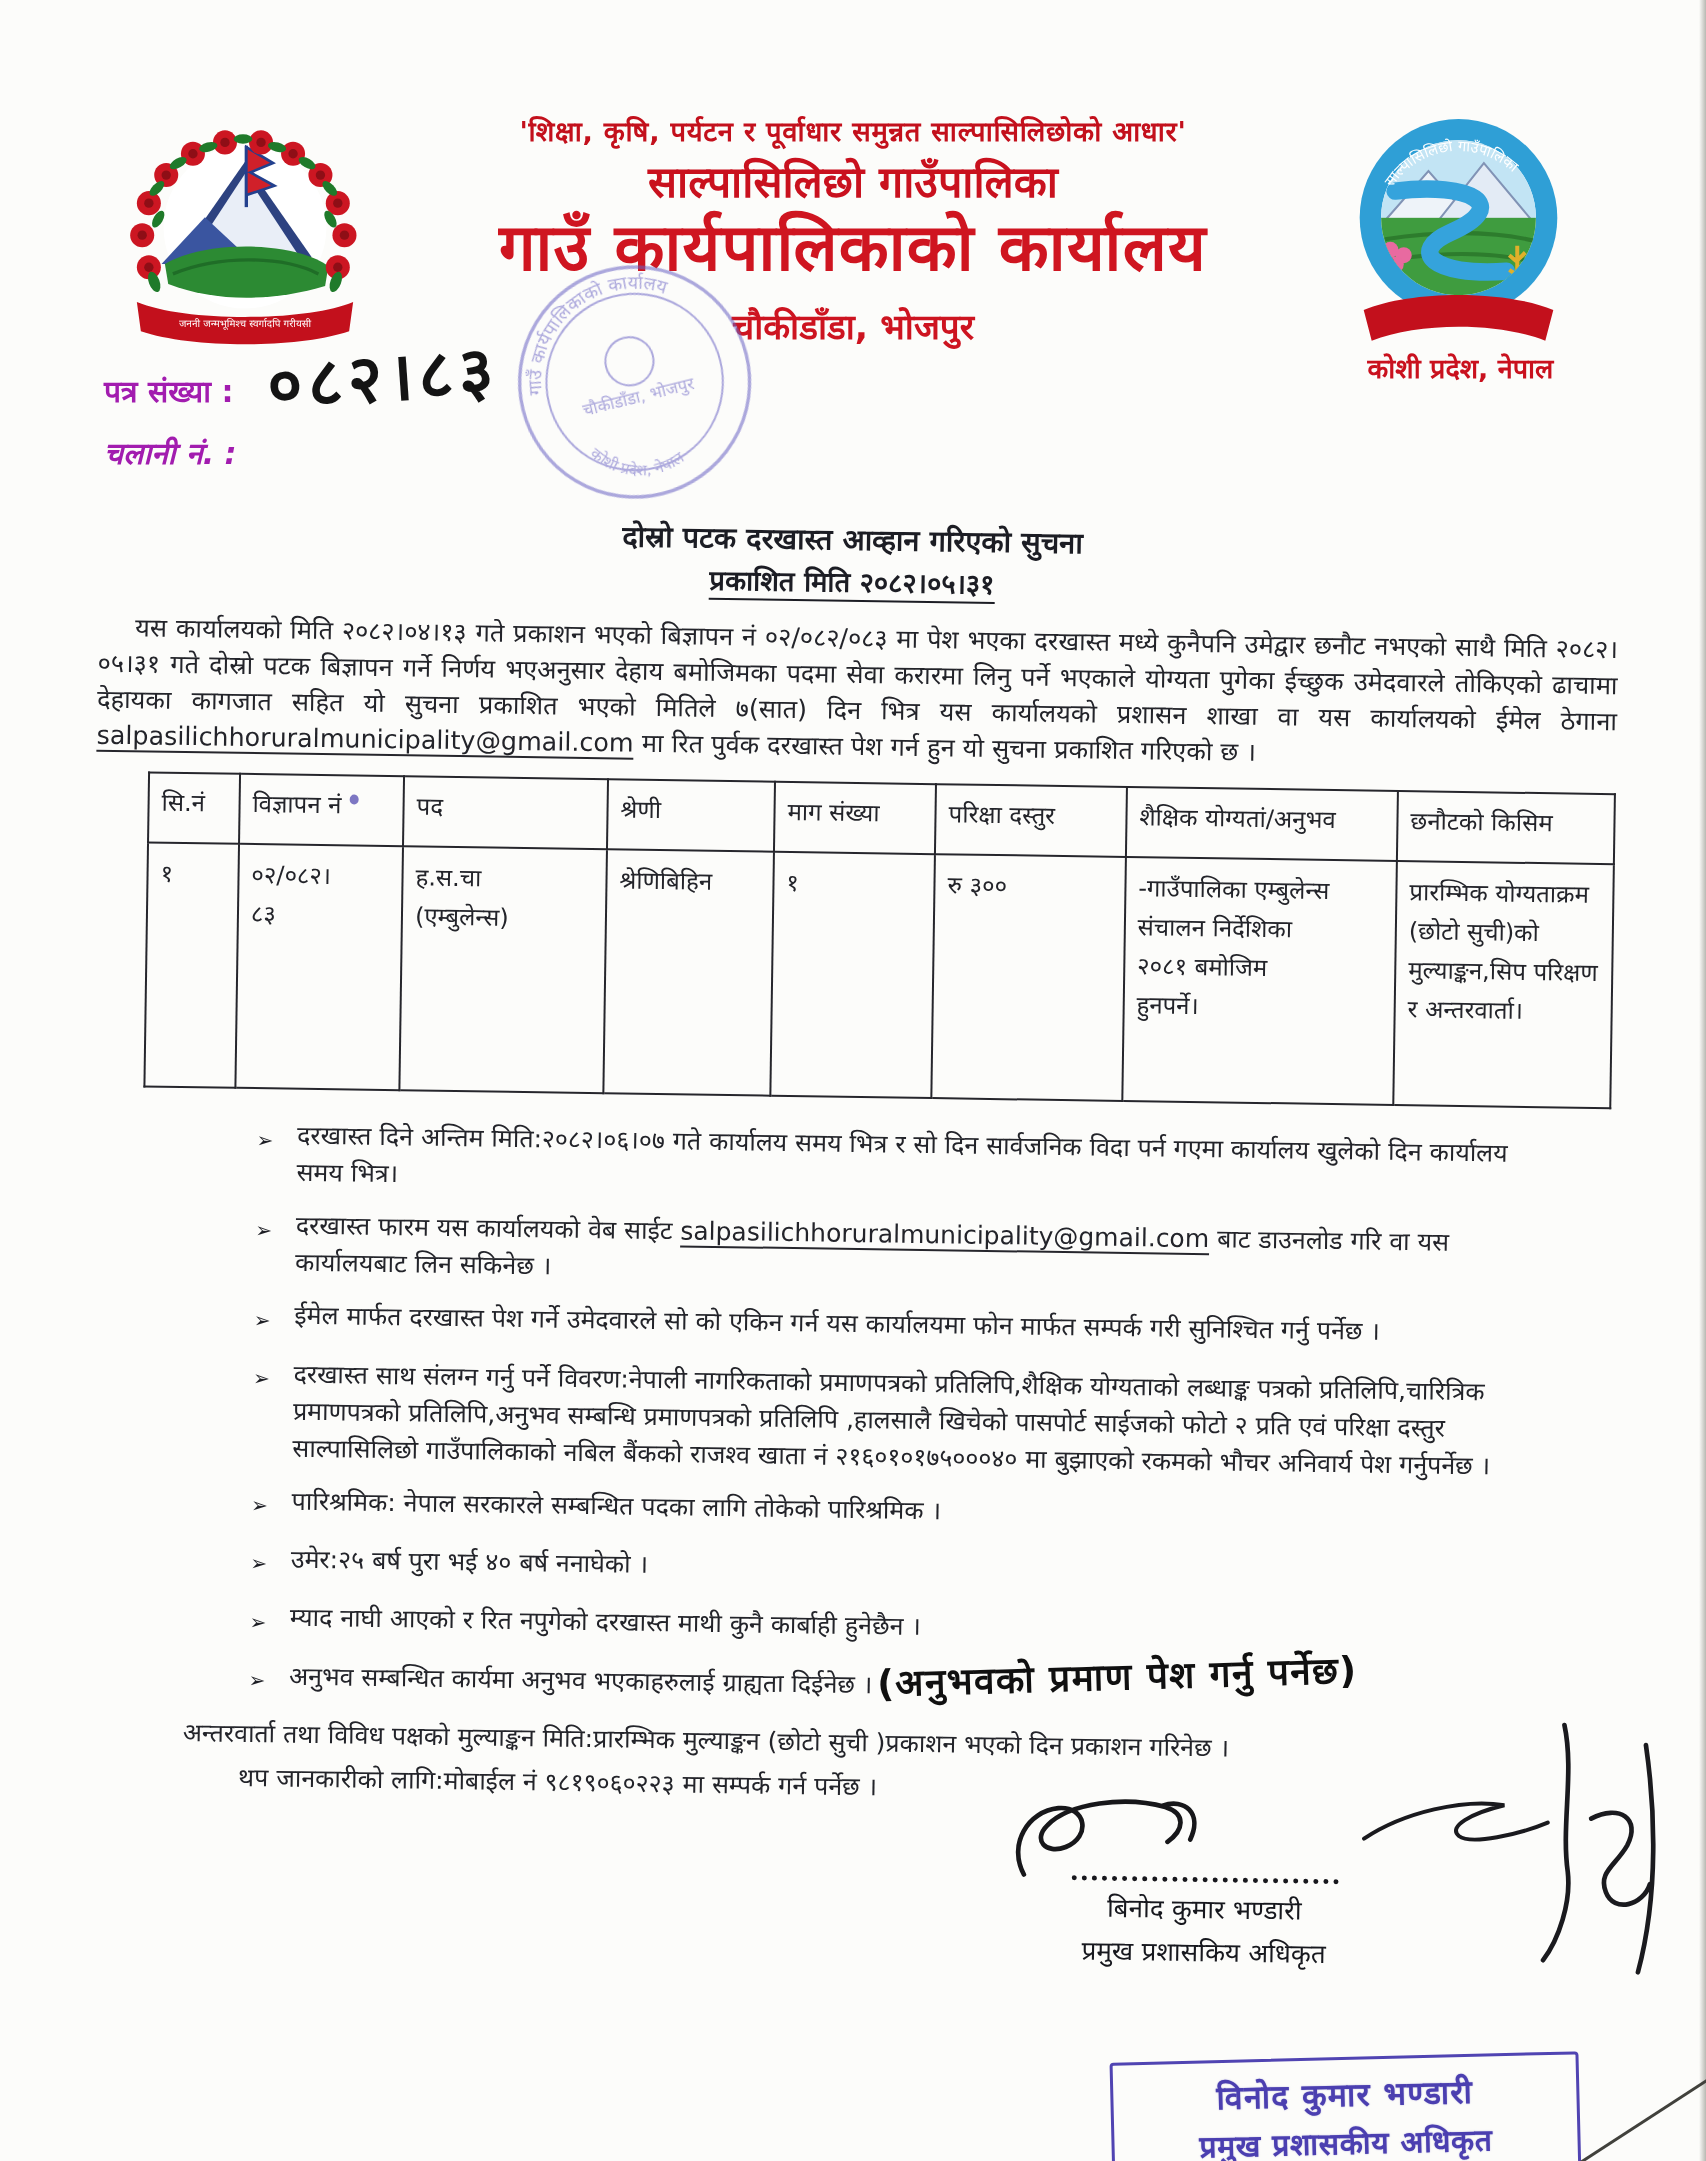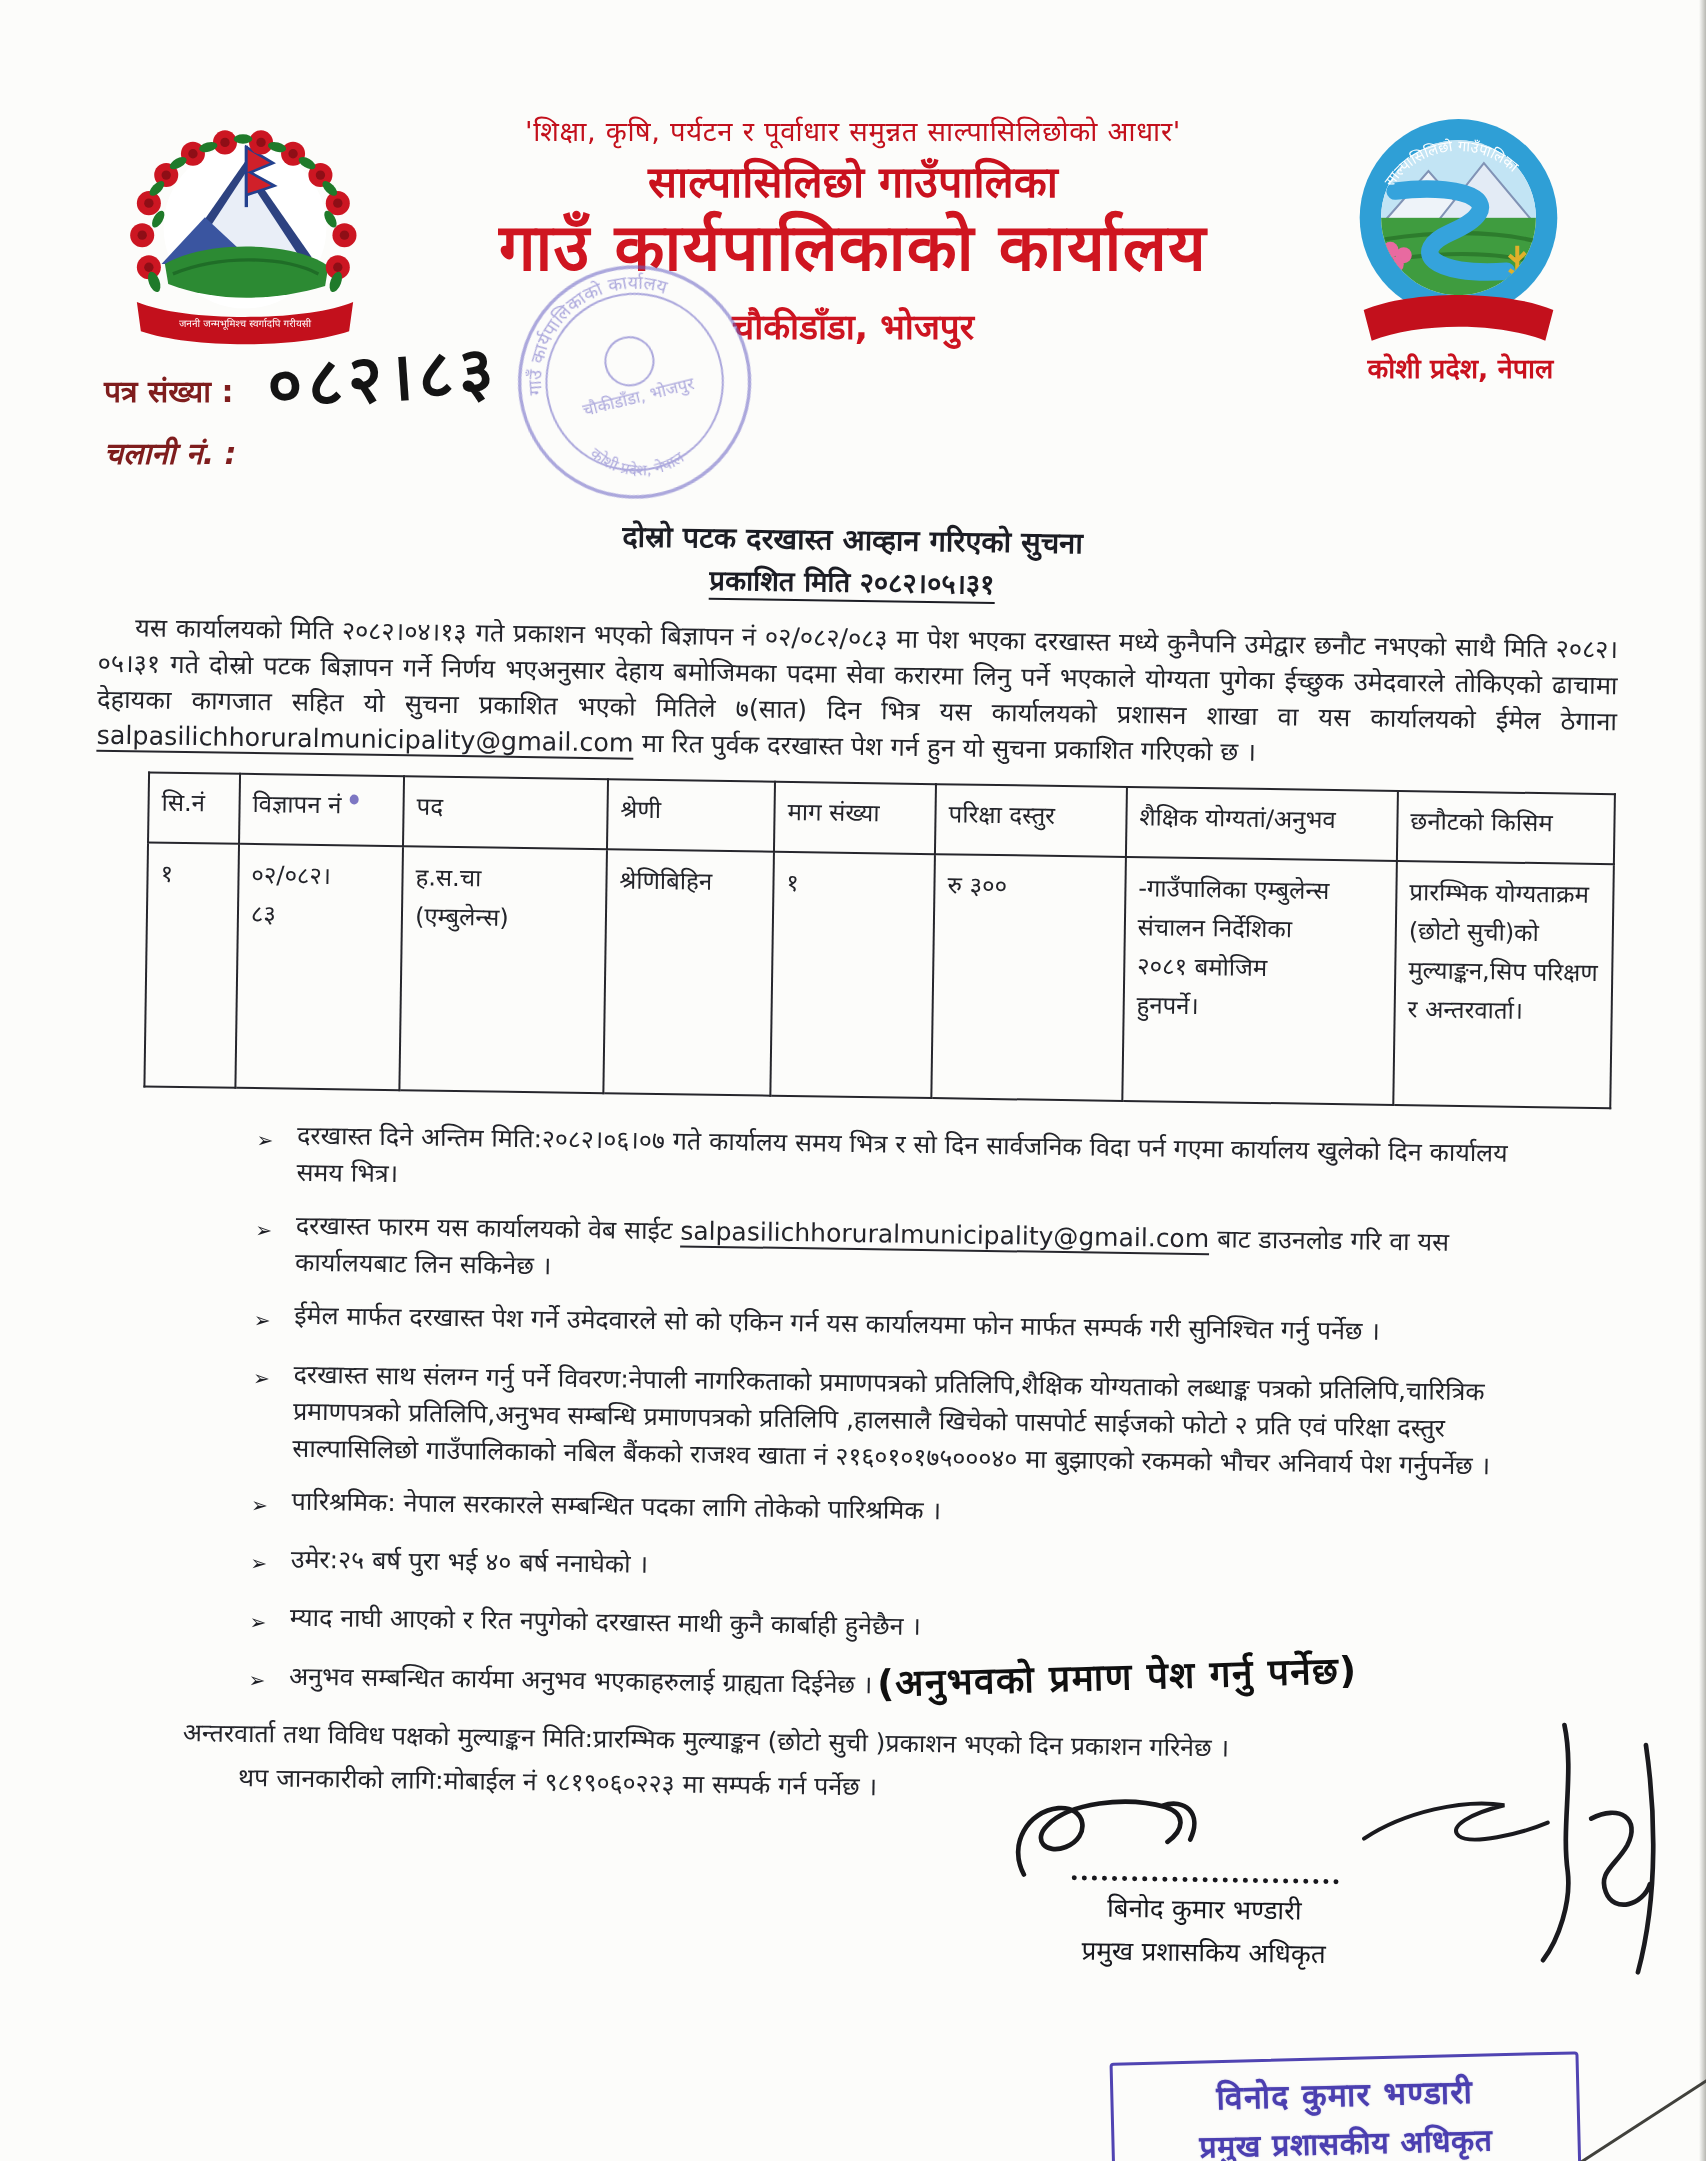--- a/index.html
+++ b/index.html
@@ -9,35 +9,35 @@
     font-family:"DejaVu Sans","Liberation Sans",sans-serif;
     color:#23242a;
   }
   .page-edge-right{position:absolute;top:0;right:0;width:6.7px;height:100%;
     background:linear-gradient(to left,#b8b8b2,rgba(255,255,255,0));z-index:50;}
   .page-edge-corner{position:absolute;right:-20px;bottom:35px;width:174px;height:3.3px;
     background:#41413c;transform:rotate(-33deg);z-index:50;}
 
   
   .hdr-tagline{position:absolute;left:0;top:112px;width:100%;text-align:center;
-    font-size:27.4px;font-weight:400;color:#c3101c;letter-spacing:0.7px;}
+    font-size:27.4px;font-weight:700;color:#c3101c;letter-spacing:0.7px;}
   .hdr-muni{position:absolute;left:0;top:151px;width:100%;text-align:center;
     font-size:43px;font-weight:800;color:#c9111e;}
   .hdr-office{position:absolute;left:0;top:201px;width:100%;text-align:center;
     font-size:65px;font-weight:800;color:#cf1520;letter-spacing:1.3px;}
   .hdr-place{position:absolute;left:0;top:302px;width:100%;text-align:center;
     font-size:35px;font-weight:800;color:#cd1420;}
   .emblem{position:absolute;left:98px;top:107px;z-index:5;}
   .logo{position:absolute;left:1345px;top:112px;z-index:5;}
   .province{position:absolute;left:1320px;top:349px;width:281px;text-align:center;
     font-size:27px;font-weight:800;color:#c9111e;}
   .seal{position:absolute;left:508px;top:255px;z-index:8;opacity:.55;
     transform:rotate(-14deg);filter:blur(0.3px);}
 
-  .meta-label{font-size:30px;font-weight:800;color:#7f1d1d;}
+  .meta-label{font-size:30px;font-weight:800;color:#a21caf;}
   .letter-no{position:absolute;left:104px;top:370px;}
   .chalani{position:absolute;left:104px;top:432px;font-style:italic;}
   .letter-no-value{position:absolute;left:267px;top:329px;font-size:67px;color:#141414;
     transform:rotate(-4deg);letter-spacing:5.3px;font-weight:600;white-space:nowrap;}
 
   
   .doc-body{position:absolute;left:0;top:507px;width:1706px;
     transform:rotate(.85deg);transform-origin:53px 0;}
   .notice-title{text-align:center;font-size:29px;font-weight:700;color:#1c1d24;}
   .published{text-align:center;font-size:27.4px;font-weight:700;color:#1c1d24;

